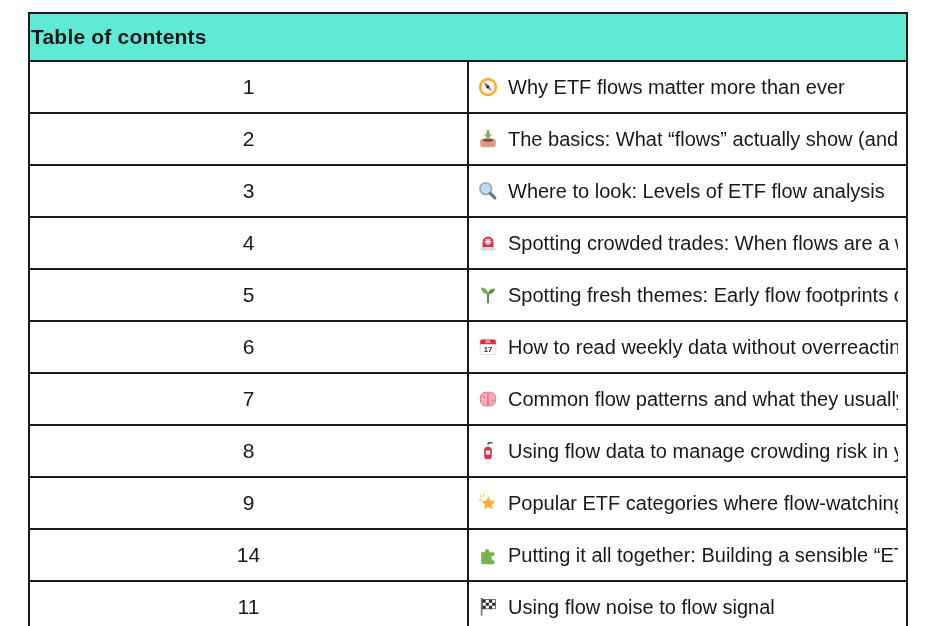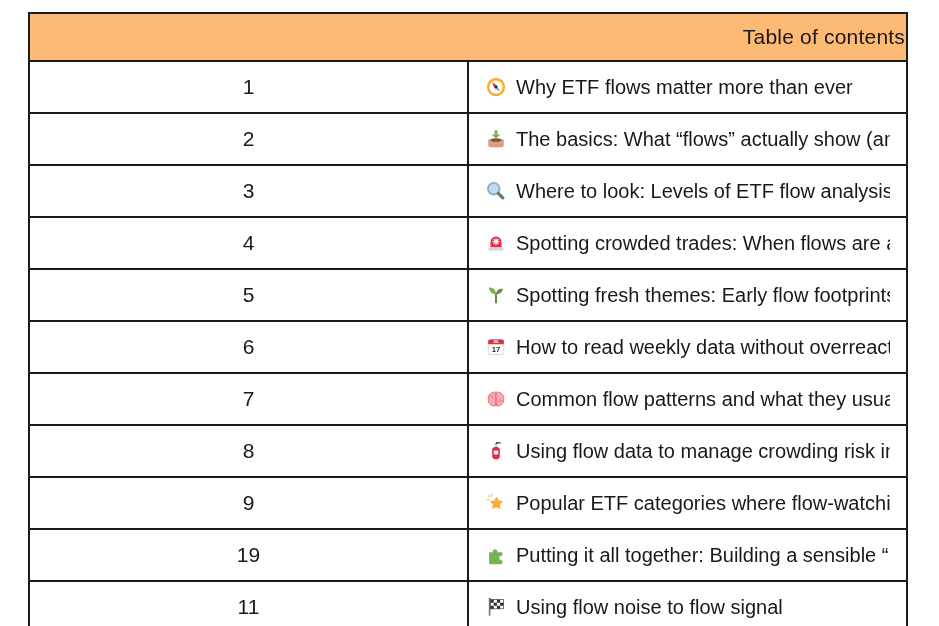--- a/index.html
+++ b/index.html
@@ -19,38 +19,38 @@
     border-collapse: collapse;
     table-layout: fixed;
     width: 880px;
   }
   table.toc, table.toc th, table.toc td {
     border: 2px solid #1a1a1a;
   }
   th.toc-header {
     height: 44px;
     font-size: 21px;
-    font-weight: 400;
-    text-align: right;
+    font-weight: 700;
+    text-align: left;
     letter-spacing: 0.2px;
-    background: #fdba74;
+    background: #5eead4;
   }
   td {
     height: 48px;
     background: #ffffff;
   }
   td.num {
     width: 70px;
     text-align: center;
     font-size: 21px;
     font-weight: 400;
   }
   td.item {
     font-size: 20px;
-    padding: 0 16px;
+    padding: 0 8px;
   }
   .cell {
     display: flex;
     align-items: center;
     gap: 9px;
     white-space: nowrap;
     overflow: hidden;
   }
   .icon {
     width: 22px;
@@ -224,21 +224,21 @@
                   <line x1="2.4" y1="8.2" x2="4.4" y2="8.5"></line>
                 </g>
               </svg>
         </span>
         <span>Popular ETF categories where flow-watching really matters</span>
       </span>
         </td>
     </tr>
 
     <tr>
-      <td class="num">19</td>
+      <td class="num">14</td>
       <td class="item">
           <span class="cell">
         <span class="icon">
           <svg viewBox="0 0 24 24">
                 <path d="M4.5 9 h4 a2.6 2.6 0 1 1 5 0 H17.5 a1.5 1.5 0 0 1 1.5 1.5 v2.3 a2.6 2.6 0 1 0 0 5 v2.7 a1.5 1.5 0 0 1 -1.5 1.5 H6 a1.5 1.5 0 0 1 -1.5 -1.5 Z" fill="#77B255"></path>
               </svg>
         </span>
         <span>Putting it all together: Building a sensible “ETF flow watch” discipline</span>
       </span>
         </td>

